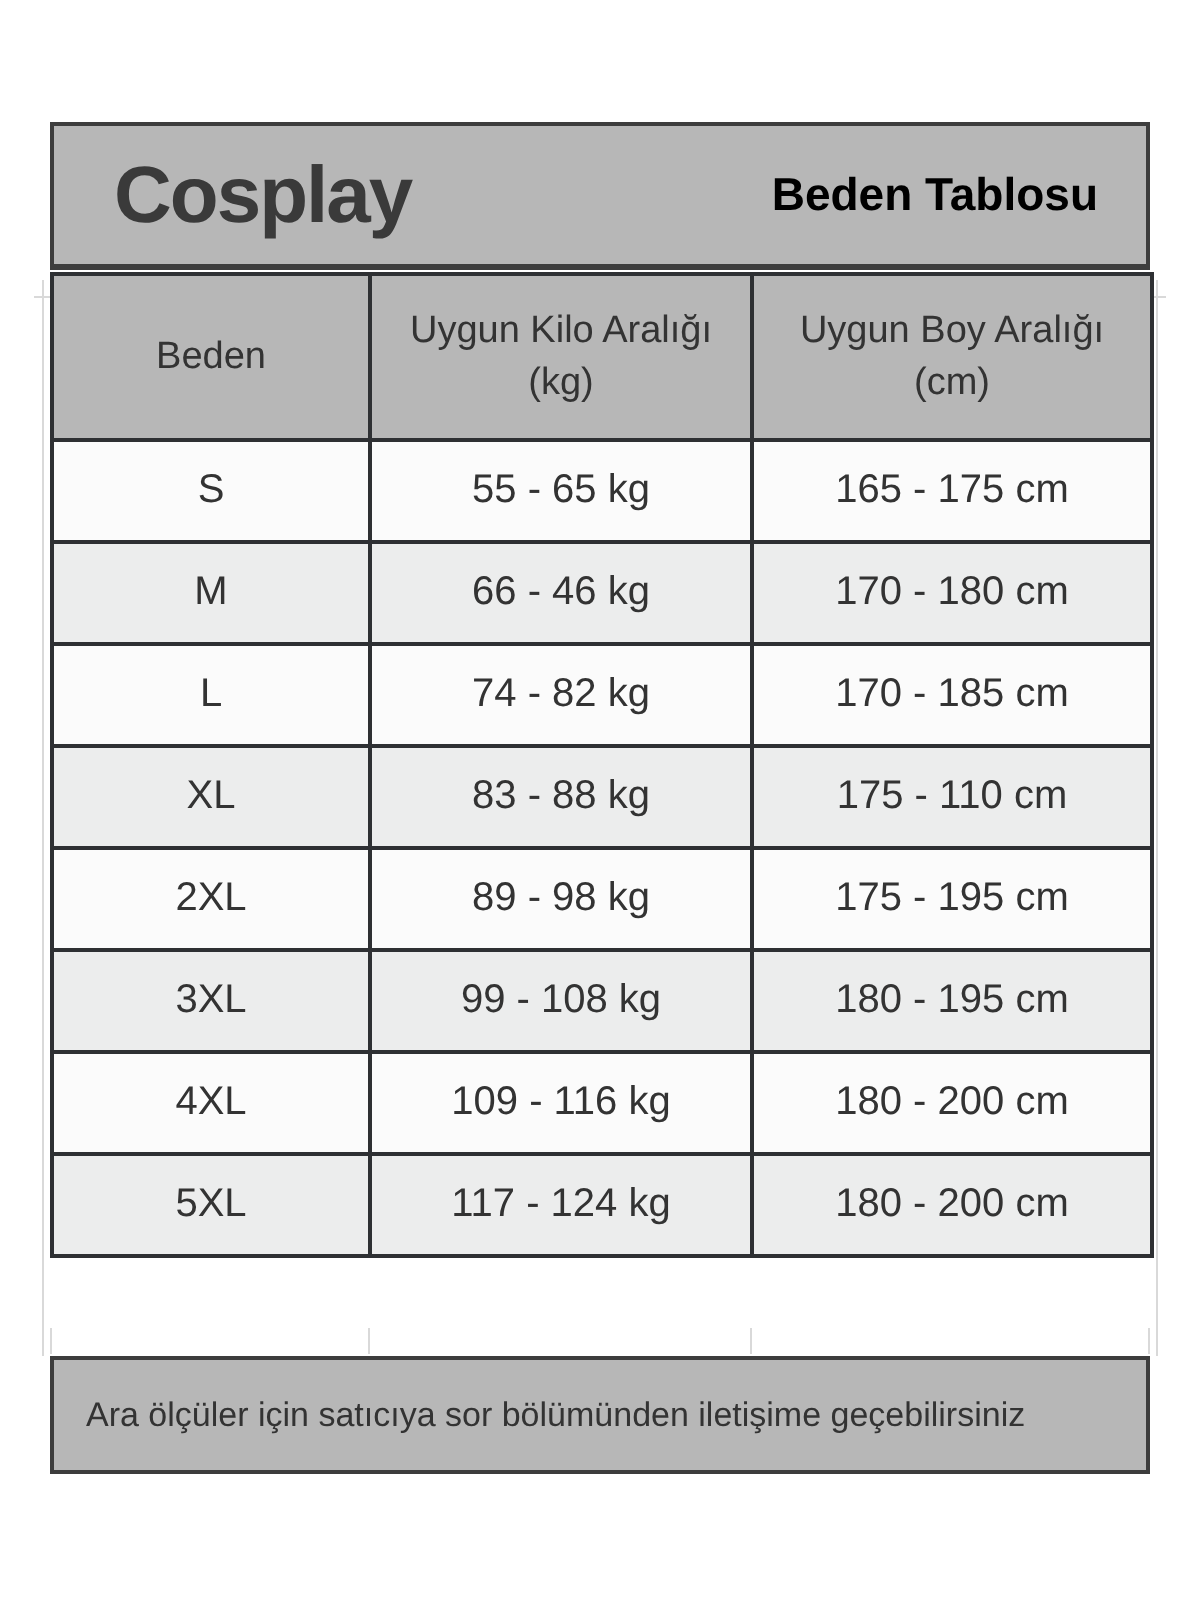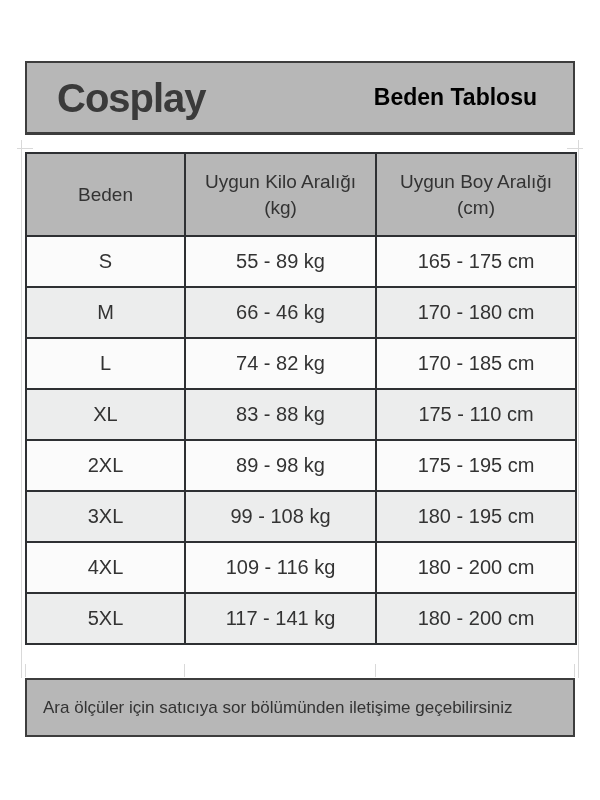--- a/index.html
+++ b/index.html
@@ -29,39 +29,39 @@
     left: 25px; width: 550px;
     background: var(--bar-bg, #b7b7b7);
     border: 2px solid var(--bar-border, #3d3d3d);
     box-sizing: border-box;
     display: flex;
     align-items: center;
   }
   .bar.header-bar {
     top: 61px; height: 74px;
     justify-content: space-between;
-    padding: 0 36px 0 30px;
+    padding: 0 24px 0 30px;
     border-bottom-width: 3px;
   }
   .logo {
     font-size: 40px;
     font-weight: bold;
     color: #3a3a3a;
     letter-spacing: -1px;
     line-height: 1;
   }
   .bar-title {
     font-size: 23px;
     font-weight: bold;
     color: #000000;
   }
 
   table.size-table {
     position: absolute;
-    left: 25px; top: 152px;
+    left: 25px; top: 136px;
     width: 550px;
     border-collapse: collapse;
     table-layout: fixed;
   }
   .size-table th, .size-table td {
     border: 2px solid var(--table-border, #2e3033);
     text-align: center;
     vertical-align: middle;
     padding: 0;
   }
@@ -121,21 +121,21 @@
         <th>Beden</th>
         <th>Uygun Kilo Aralığı
 (kg)</th>
         <th>Uygun Boy Aralığı
 (cm)</th>
       </tr>
     </thead>
     <tbody>
         <tr>
           <td>S</td>
-          <td>55 - 89 kg</td>
+          <td>55 - 65 kg</td>
           <td>165 - 175 cm</td>
         </tr>
         <tr class="alt">
           <td>M</td>
           <td>66 - 46 kg</td>
           <td>170 - 180 cm</td>
         </tr>
         <tr>
           <td>L</td>
           <td>74 - 82 kg</td>
@@ -156,21 +156,21 @@
           <td>99 - 108 kg</td>
           <td>180 - 195 cm</td>
         </tr>
         <tr>
           <td>4XL</td>
           <td>109 - 116 kg</td>
           <td>180 - 200 cm</td>
         </tr>
         <tr class="alt">
           <td>5XL</td>
-          <td>117 - 141 kg</td>
+          <td>117 - 124 kg</td>
           <td>180 - 200 cm</td>
         </tr>
       </tbody>
   </table>
 
   <div class="bar footer-bar">
     <span class="footer-note">Ara ölçüler için satıcıya sor bölümünden iletişime geçebilirsiniz</span>
   </div>
 
 </div>

